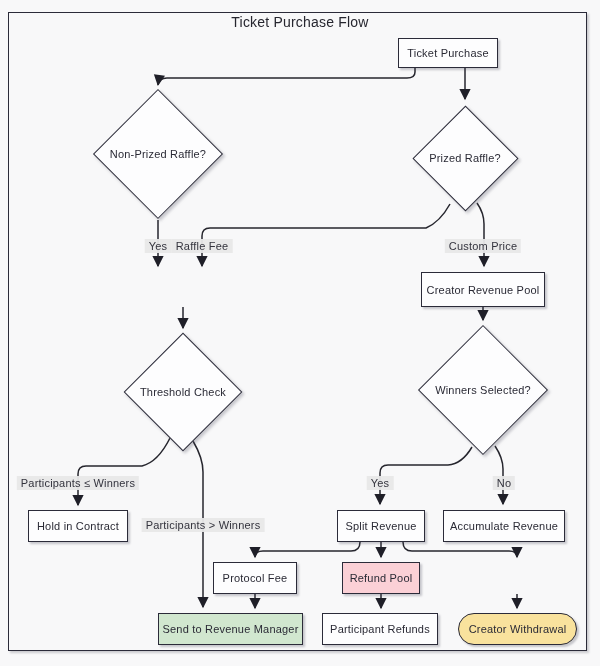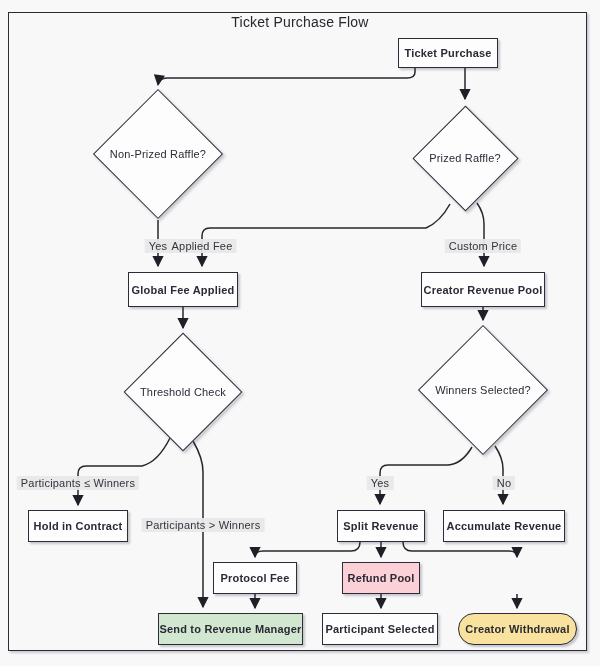--- a/index.html
+++ b/index.html
@@ -16,21 +16,21 @@
   .diagram-title{
     position:absolute;left:0;top:14px;width:600px;text-align:center;
     font-size:14px;letter-spacing:.2px;color:#26262f;
   }
   .edges{position:absolute;left:0;top:0;width:600px;height:666px;}
   .node{
     position:absolute;display:flex;align-items:center;justify-content:center;
     background:#fdfdfe;border:1.5px solid #2b2b39;
     box-shadow:2px 2px 2px rgba(70,70,85,.28);
     font-size:11px;letter-spacing:.2px;text-align:center;color:#2a2a35;
-    box-sizing:border-box;white-space:nowrap;font-weight:bold;
+    box-sizing:border-box;white-space:nowrap;
   }
   .node.green{background:#d1e7cf;}
   .node.pink{background:#fbd0d6;}
   .node.yellow{background:#f9e29d;border-radius:16px;}
   .diamond{position:absolute;filter:drop-shadow(2px 2px 1.5px rgba(70,70,85,.28));}
   .diamond .shape{
     position:absolute;background:#fdfdfe;border:1.5px solid #2b2b39;
     transform:rotate(45deg);box-sizing:border-box;
   }
   .diamond .dlabel{
@@ -77,23 +77,20 @@
       <path d="M 255 594 L 255 608" marker-end="url(#arrow)"></path>
       <path d="M 381 594 L 381 608" marker-end="url(#arrow)"></path>
       <path d="M 517 594 L 517 608" marker-end="url(#arrow)"></path>
     </g>
   </svg>
 
   <div class="node" style="left:398px;top:38px;width:100px;height:30px">
     <span>Ticket Purchase</span>
   </div>
 
-  <div class="node" style="left:128px;top:272px;width:110px;height:35px">
-    <span>Global Fee Applied</span>
-  </div>
 
   <div class="node" style="left:421px;top:272px;width:124px;height:35px">
     <span>Creator Revenue Pool</span>
   </div>
 
   <div class="node" style="left:28px;top:510px;width:100px;height:32px">
     <span>Hold in Contract</span>
   </div>
 
   <div class="node" style="left:337px;top:510px;width:88px;height:32px">
@@ -111,21 +108,21 @@
   <div class="node pink" style="left:342px;top:562px;width:78px;height:32px">
     <span>Refund Pool</span>
   </div>
 
 
   <div class="node green" style="left:158px;top:613px;width:145px;height:32px">
     <span>Send to Revenue Manager</span>
   </div>
 
   <div class="node" style="left:322px;top:613px;width:116px;height:32px">
-    <span>Participant Selected</span>
+    <span>Participant Refunds</span>
   </div>
 
   <div class="node yellow" style="left:458px;top:613px;width:119px;height:32px">
     <span>Creator Withdrawal</span>
   </div>
 
   <div class="diamond" style="left:93px;top:88px;width:130px;height:132px">
     <div class="shape" style="left:19px;top:20px;width:92px;height:92px"></div>
     <div class="dlabel">Non-Prized Raffle?</div>
   </div>
@@ -139,20 +136,20 @@
     <div class="shape" style="left:18px;top:17px;width:84px;height:84px"></div>
     <div class="dlabel">Threshold Check</div>
   </div>
 
   <div class="diamond" style="left:418px;top:325px;width:130px;height:130px">
     <div class="shape" style="left:19px;top:19px;width:92px;height:92px"></div>
     <div class="dlabel">Winners Selected?</div>
   </div>
 
   <span class="edge-label" style="left:158px;top:246px">Yes</span>
-  <span class="edge-label" style="left:202px;top:246px">Applied Fee</span>
+  <span class="edge-label" style="left:202px;top:246px">Raffle Fee</span>
   <span class="edge-label" style="left:483px;top:246px">Custom Price</span>
   <span class="edge-label" style="left:78px;top:483px">Participants ≤ Winners</span>
   <span class="edge-label" style="left:203px;top:525px">Participants &gt; Winners</span>
   <span class="edge-label" style="left:380px;top:483px">Yes</span>
   <span class="edge-label" style="left:504px;top:483px">No</span>
 
 </div>
 
 </body></html>

